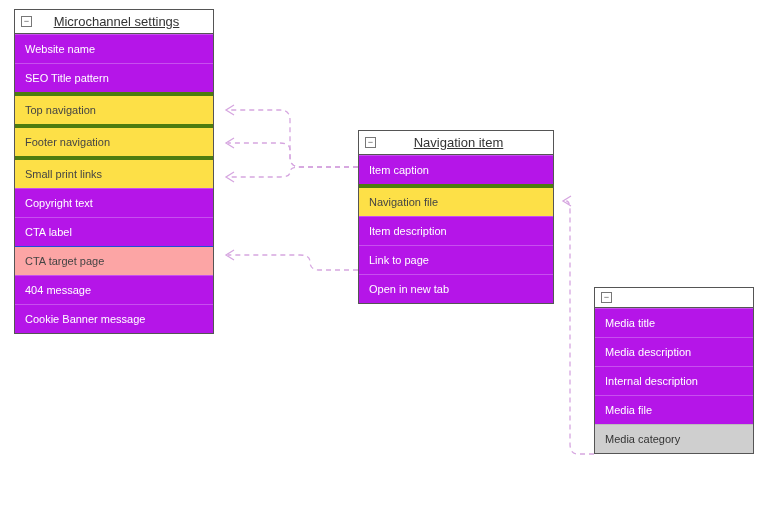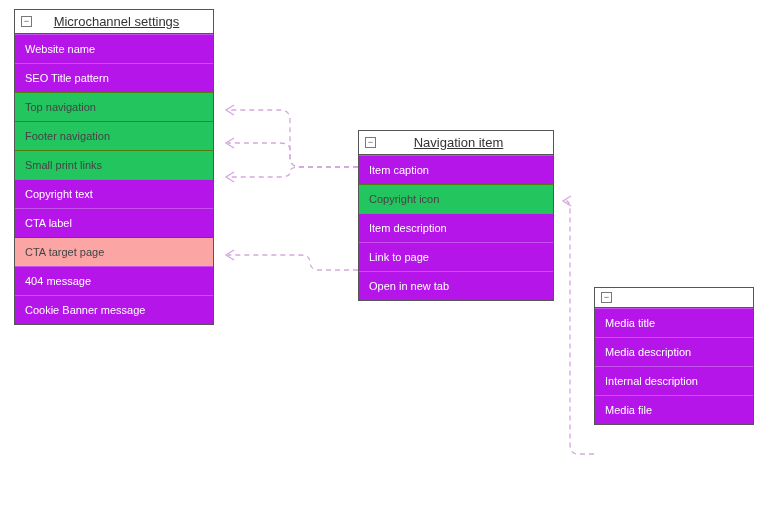--- a/index.html
+++ b/index.html
@@ -41,23 +41,23 @@
   }
   .entity-row {
     padding: 8px 10px;
     color: #fff;
     background: #b515e8;
     border-top: 1px solid rgba(255,255,255,0.25);
     font-size: 11px;
   }
   .entity-row:first-of-type { border-top: none; }
   .entity-row.ref {
-    background: #22c55e;
+    background: #fde047;
     color: #444;
-    border-top: 1px solid #4d7c0f;
+    border-top: 4px solid #4d7c0f;
   }
   .entity-row.gray {
     background: #fca5a5;
     color: #444;
     border-top: 1px solid #1d4ed8;
   }
   .entity-row.gray-dk {
     background: #cfcfcf;
     color: #333;
     border-top: 1px solid #bbb;
@@ -110,27 +110,28 @@
   <div class="entity-row">404 message</div>
   <div class="entity-row">Cookie Banner message</div>
 </div>
 
 <div class="entity" id="entity2">
   <div class="entity-header">
     <span class="collapse-icon">−</span>
     <span class="title">Navigation item</span>
   </div>
   <div class="entity-row">Item caption</div>
-  <div class="entity-row ref">Copyright icon</div>
+  <div class="entity-row ref">Navigation file</div>
   <div class="entity-row">Item description</div>
   <div class="entity-row">Link to page</div>
   <div class="entity-row">Open in new tab</div>
 </div>
 
 <div class="entity" id="entity3">
   <div class="entity-header">
     <span class="collapse-icon">−</span>
   </div>
   <div class="entity-row">Media title</div>
   <div class="entity-row">Media description</div>
   <div class="entity-row">Internal description</div>
   <div class="entity-row">Media file</div>
+  <div class="entity-row gray-dk">Media category</div>
 </div>
 
 </body></html>

